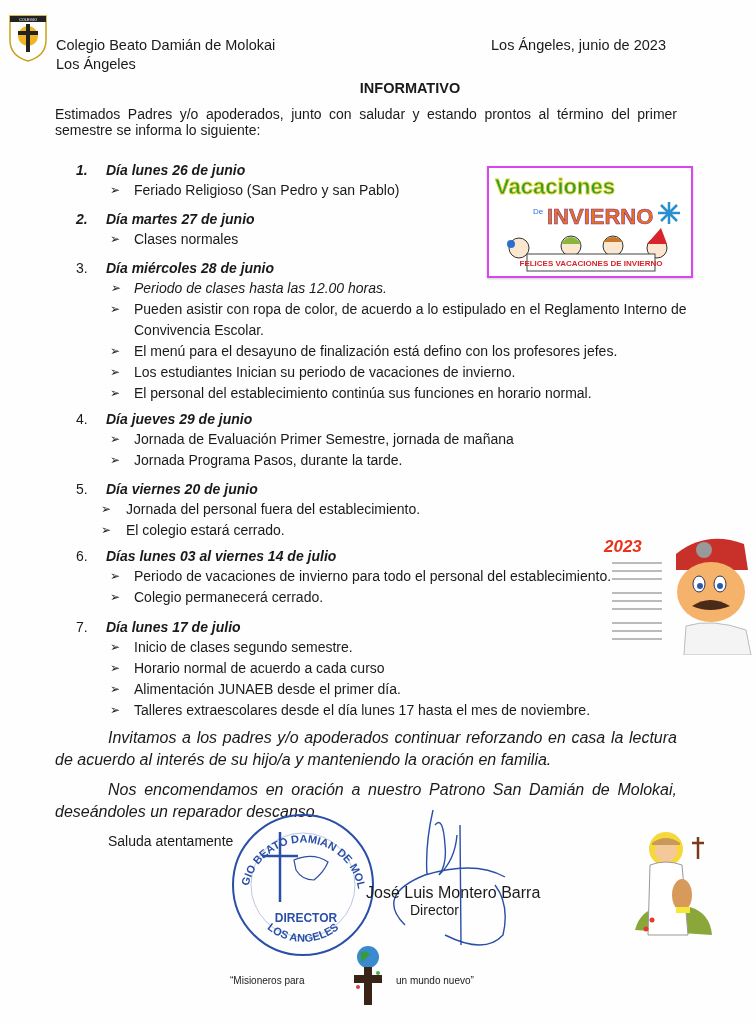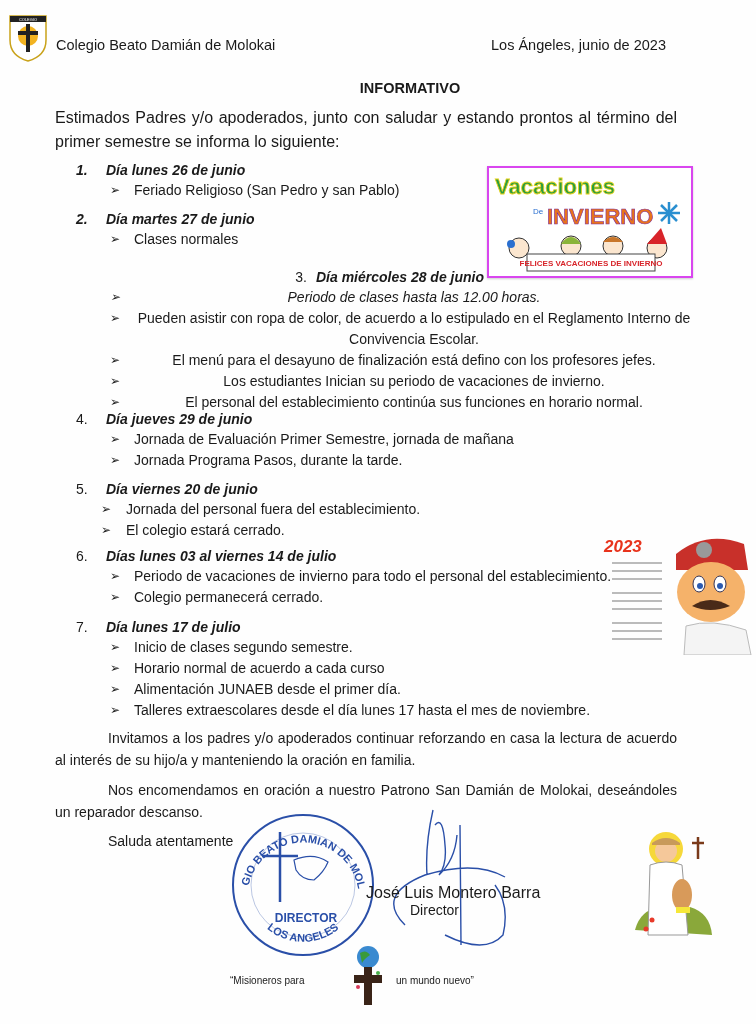--- a/index.html
+++ b/index.html
@@ -5,31 +5,31 @@
   html, body { margin:0; padding:0; }
   body {
     width:756px; height:1024px; background:#fefefe; position:relative; overflow:hidden;
     font-family: "Liberation Sans", sans-serif; color:#1a1a1a; font-size:13.5px;
   }
   .abs { position:absolute; }
   .logo { left:8px; top:12px; width:40px; height:50px; }
   .school { left:56px; top:20px; font-size:14.5px; line-height:19px;margin-top:16px; }
   .date { left:491px; top:37px; font-size:14.5px; }
   .title { left:0; width:756px; text-align:center; top:80px; font-weight:bold; font-size:14.5px;margin-left:32px; }
-  .intro { left:55px; top:106px; width:622px; line-height:24px; font-size:16px; text-align:justify; }
+  .intro { left:55px; top:106px; width:622px; line-height:16px; font-size:14px; text-align:justify; }
   .sec { position:absolute; left:76px; }
   .sec-head { font-weight:bold; font-style:italic; font-size:14px; height:20px; line-height:20px; }
   .sec-num { display:inline-block; width:30px; }
   .sec-head.plain .sec-num { font-weight:normal; font-style:normal; }
   .item { position:relative; padding-left:58px; font-size:14px; line-height:21px; }
   .item .arrow { position:absolute; left:34px; top:0; font-size:12px; }
   .item.ital { font-style:italic; }
   .item.shift { padding-left:31px; }
   .item.shift .arrow { left:9px; }
-  .para { left:55px; width:622px; font-size:14px; line-height:22px; text-align:justify; }
+  .para { left:55px; width:622px; font-size:16px; line-height:22px; text-align:justify;font-style:italic; }
   .para .indent { display:inline-block; width:53px; }
   .vac-img { left:487px; top:166px; width:202px; height:108px; background:#fff; border:2px solid #d946ef; box-shadow:0 1px 2px #ccc; }
   .mario { left:596px; top:530px; width:160px; height:125px; }
   .stamp { left:228px; top:810px; width:150px; height:150px; }
   .sig { left:385px; top:805px; width:130px; height:160px; }
   .saint { left:630px; top:825px; width:90px; height:120px; }
   .motto { top:975px; font-size:10px; }
 </style>
 </head>
 <body>
@@ -37,37 +37,38 @@
 <svg class="abs logo" viewBox="0 0 40 50">
   <path d="M2 4 H38 V28 Q38 44 20 49 Q2 44 2 28 Z" fill="#fff" stroke="#c9a21a" stroke-width="1.5"></path>
   <rect x="2" y="4" width="36" height="6" fill="#222"></rect>
   <text x="20" y="9" font-size="4" fill="#fff" text-anchor="middle" font-family="Liberation Sans, sans-serif">COLEGIO</text>
   <circle cx="20" cy="24" r="10" fill="#f2b321"></circle>
   <rect x="18" y="12" width="4" height="28" fill="#222"></rect>
   <rect x="10" y="19" width="20" height="4" fill="#222"></rect>
 </svg>
 <div class="abs school">
   <div>Colegio Beato Damián de Molokai</div>
+  <div>Los Ángeles</div>
 </div>
 <div class="abs date">Los Ángeles, junio de 2023</div>
 
 <div class="abs title">INFORMATIVO</div>
 <div class="abs intro">Estimados Padres y/o apoderados, junto con saludar y estando prontos al término del primer semestre se informa lo siguiente:</div>
 
 <div class="sec" style="top:160px;">
   <div class="sec-head"><span class="sec-num">1.</span><span>Día lunes 26 de junio</span></div>
   <div class="item"><span class="arrow">➢</span><span>Feriado Religioso (San Pedro y san Pablo)</span></div>
 </div>
 
 <div class="sec" style="top:209px;">
   <div class="sec-head"><span class="sec-num">2.</span><span>Día martes 27 de junio</span></div>
   <div class="item"><span class="arrow">➢</span><span>Clases normales</span></div>
 </div>
 
-<div class="sec" style="top:267px;text-align:center;">
+<div class="sec" style="top:258px;">
   <div class="sec-head plain"><span class="sec-num">3.</span><span>Día miércoles 28 de junio</span></div>
   <div class="item ital"><span class="arrow">➢</span><span>Periodo de clases hasta las 12.00 horas.</span></div>
   <div class="item" style="width:560px;"><span class="arrow">➢</span><span>Pueden asistir con ropa de color, de acuerdo a lo estipulado en el Reglamento Interno de Convivencia Escolar.</span></div>
   <div class="item"><span class="arrow">➢</span><span>El menú para el desayuno de finalización está defino con los profesores jefes.</span></div>
   <div class="item"><span class="arrow">➢</span><span>Los estudiantes Inician su periodo de vacaciones de invierno.</span></div>
   <div class="item"><span class="arrow">➢</span><span>El personal del establecimiento continúa sus funciones en horario normal.</span></div>
 </div>
 
 <div class="sec" style="top:409px;">
   <div class="sec-head plain"><span class="sec-num">4.</span><span>Día jueves 29 de junio</span></div>

